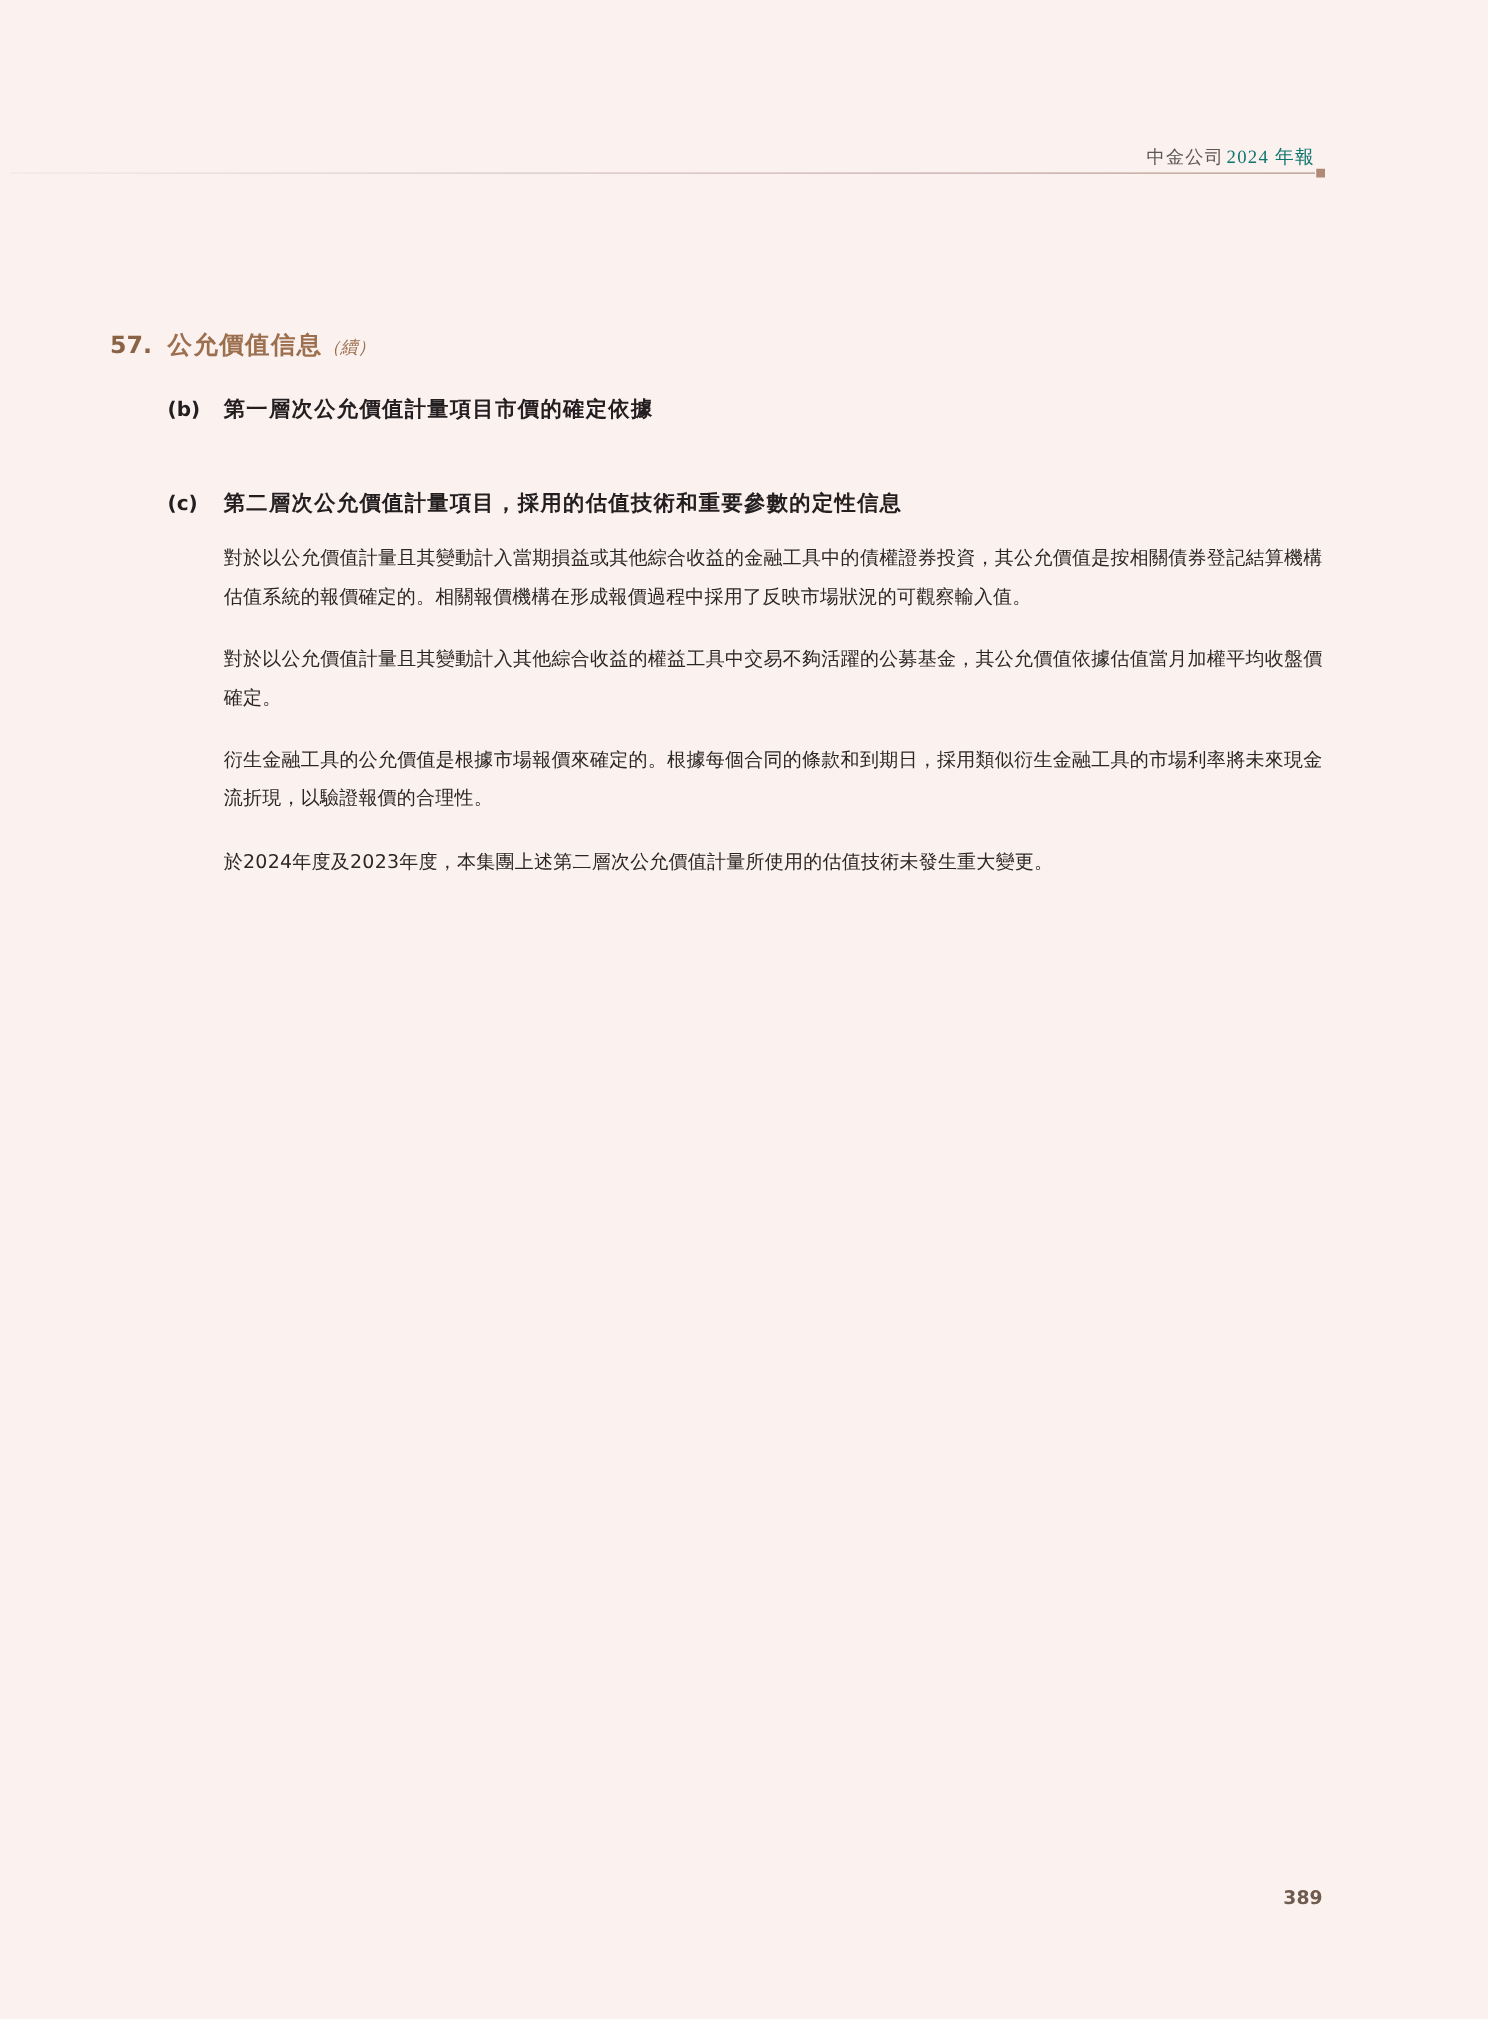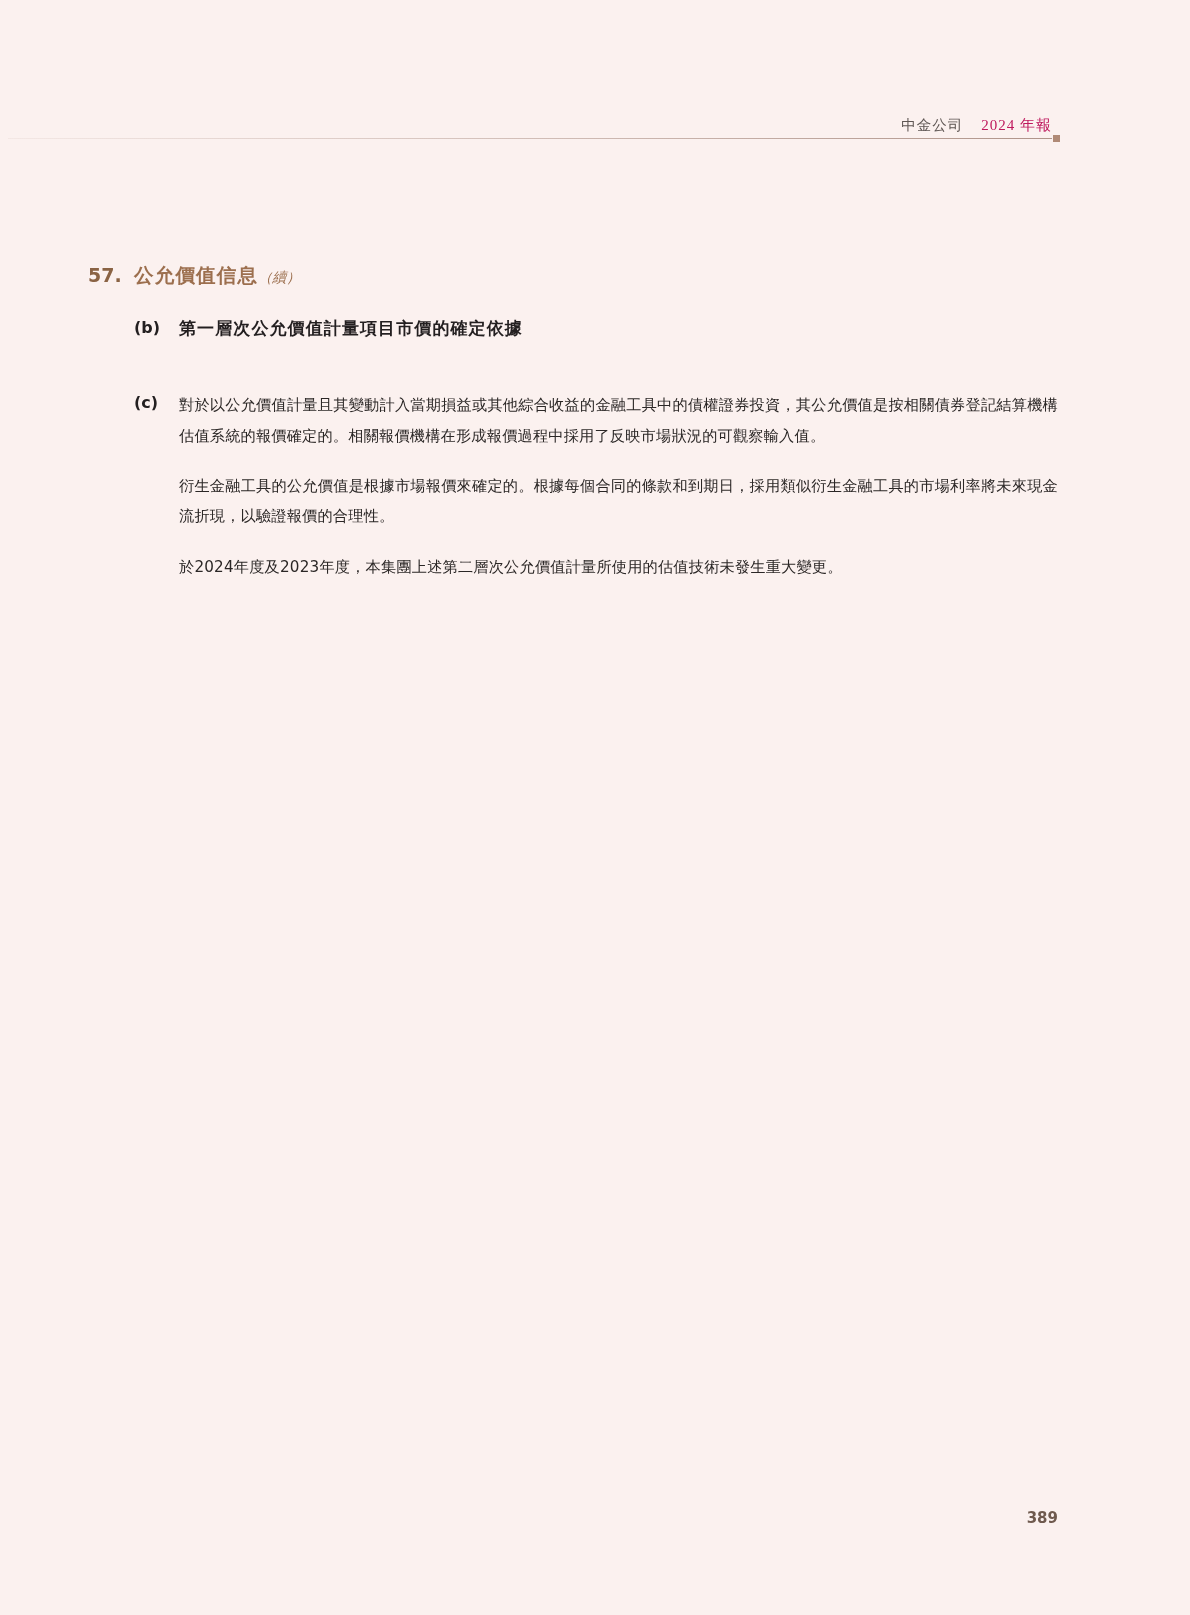--- a/index.html
+++ b/index.html
@@ -55,22 +55,22 @@
     white-space: nowrap;
   }
   .header-text .hdr-company {
     font-family: "DejaVu Sans", sans-serif;
     font-size: 14.5px;
     color: #5e5653;
   }
   .header-text .hdr-year {
     font-family: "Liberation Serif", serif;
     font-size: 15px;
-    margin-left: 18px;
-    color: #be185d;
+    margin-left: 2px;
+    color: #0f766e;
   }
 
   
   .content {
     position: absolute;
     top: 262px;
     left: 88px;
     right: 132px;
   }
 
@@ -177,21 +177,23 @@
       <div class="block-body">
         <div class="block-title">第一層次公允價值計量項目市價的確定依據</div>
       </div>
     </div>
 
     <div class="gap-b-c"></div>
 
     <div class="block">
       <div class="block-label">(c)</div>
       <div class="block-body">
+        <div class="block-title">第二層次公允價值計量項目，採用的估值技術和重要參數的定性信息</div>
         <p class="para">對於以公允價值計量且其變動計入當期損益或其他綜合收益的金融工具中的債權證券投資，其公允價值是按相關債券登記結算機構估值系統的報價確定的。相關報價機構在形成報價過程中採用了反映市場狀況的可觀察輸入值。</p>
+        <p class="para">對於以公允價值計量且其變動計入其他綜合收益的權益工具中交易不夠活躍的公募基金，其公允價值依據估值當月加權平均收盤價確定。</p>
         <p class="para">衍生金融工具的公允價值是根據市場報價來確定的。根據每個合同的條款和到期日，採用類似衍生金融工具的市場利率將未來現金流折現，以驗證報價的合理性。</p>
         <p class="para">於2024年度及2023年度，本集團上述第二層次公允價值計量所使用的估值技術未發生重大變更。</p>
       </div>
     </div>
 
   </div>
 
   <div class="page-number">389</div>
 
 </div>

